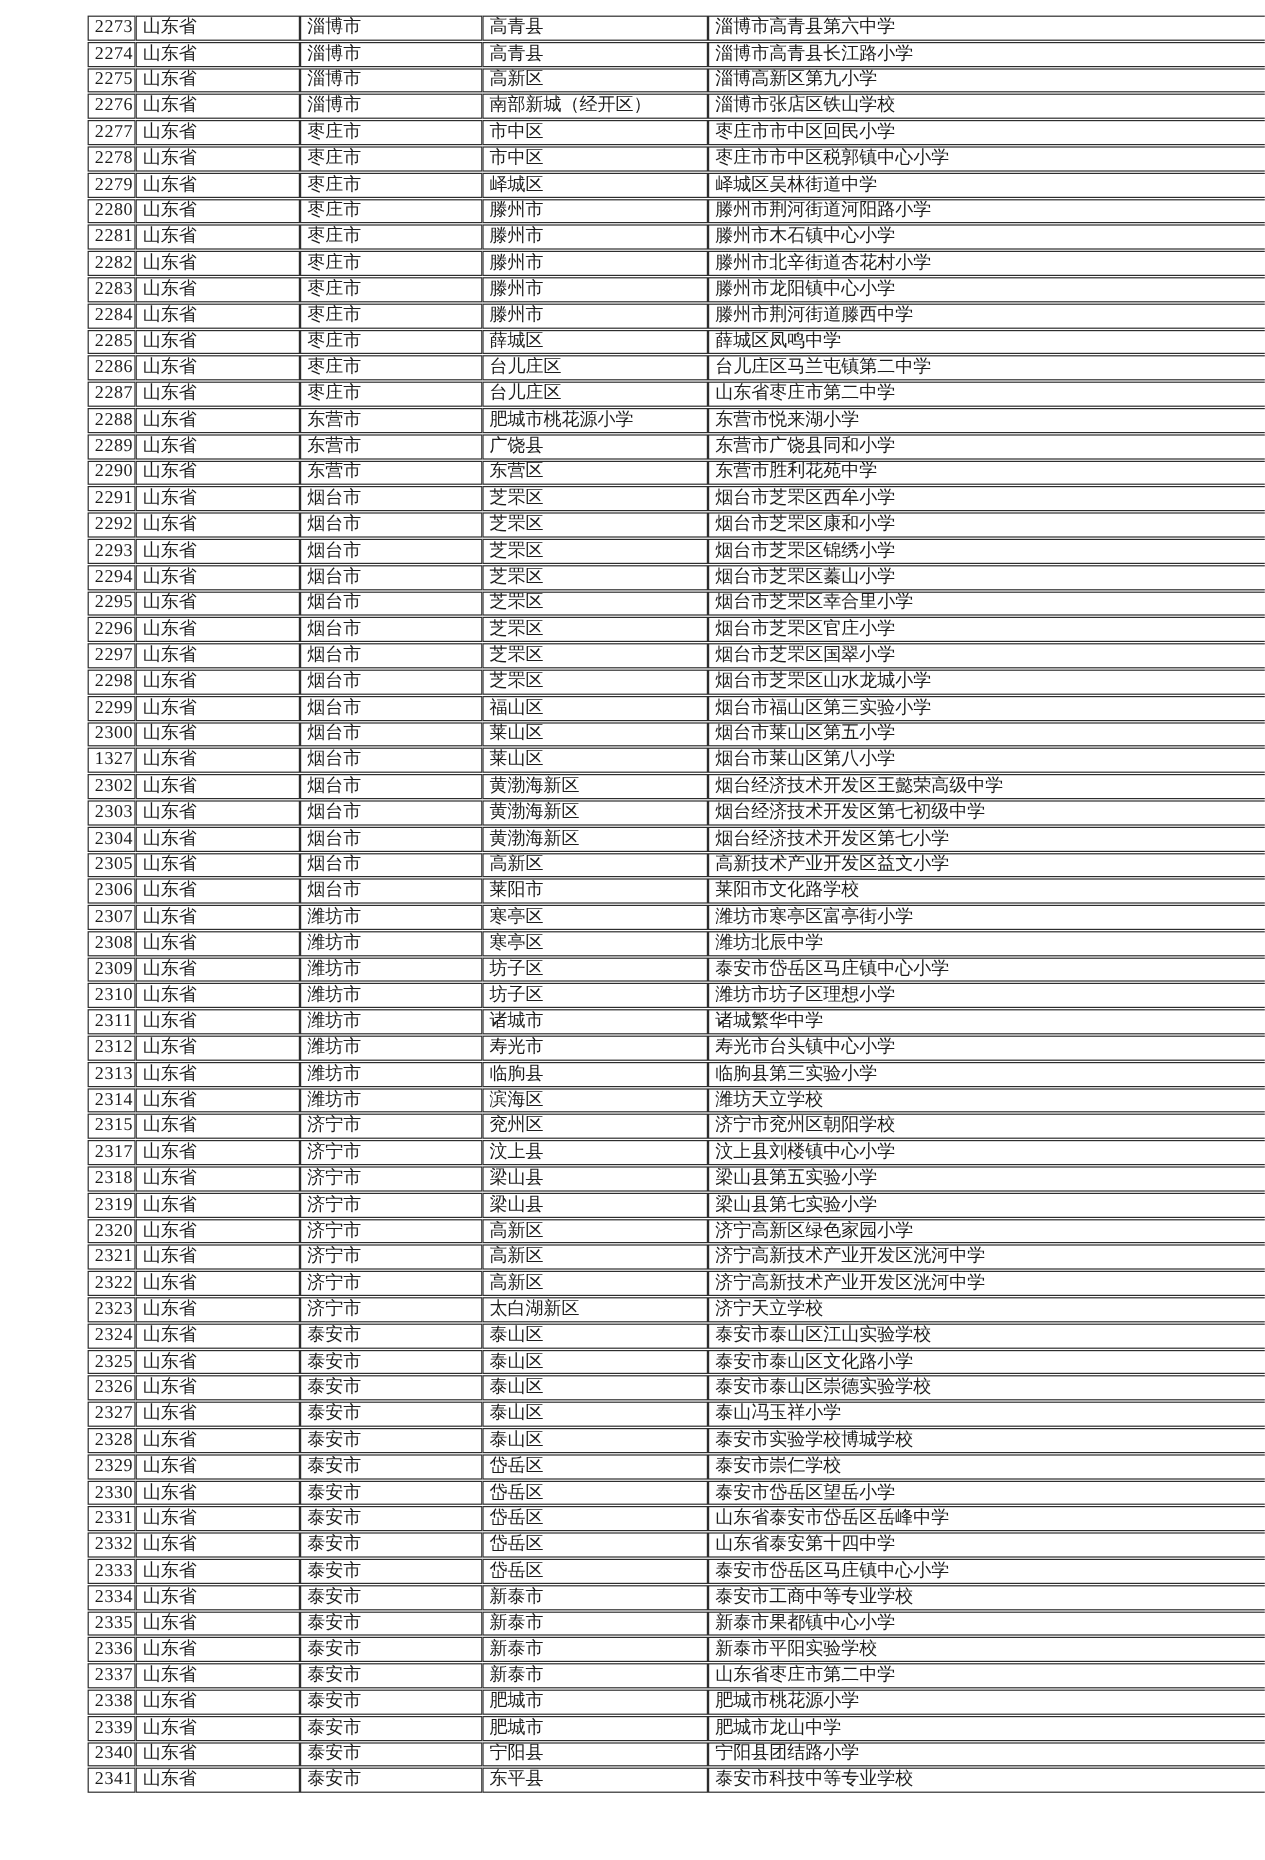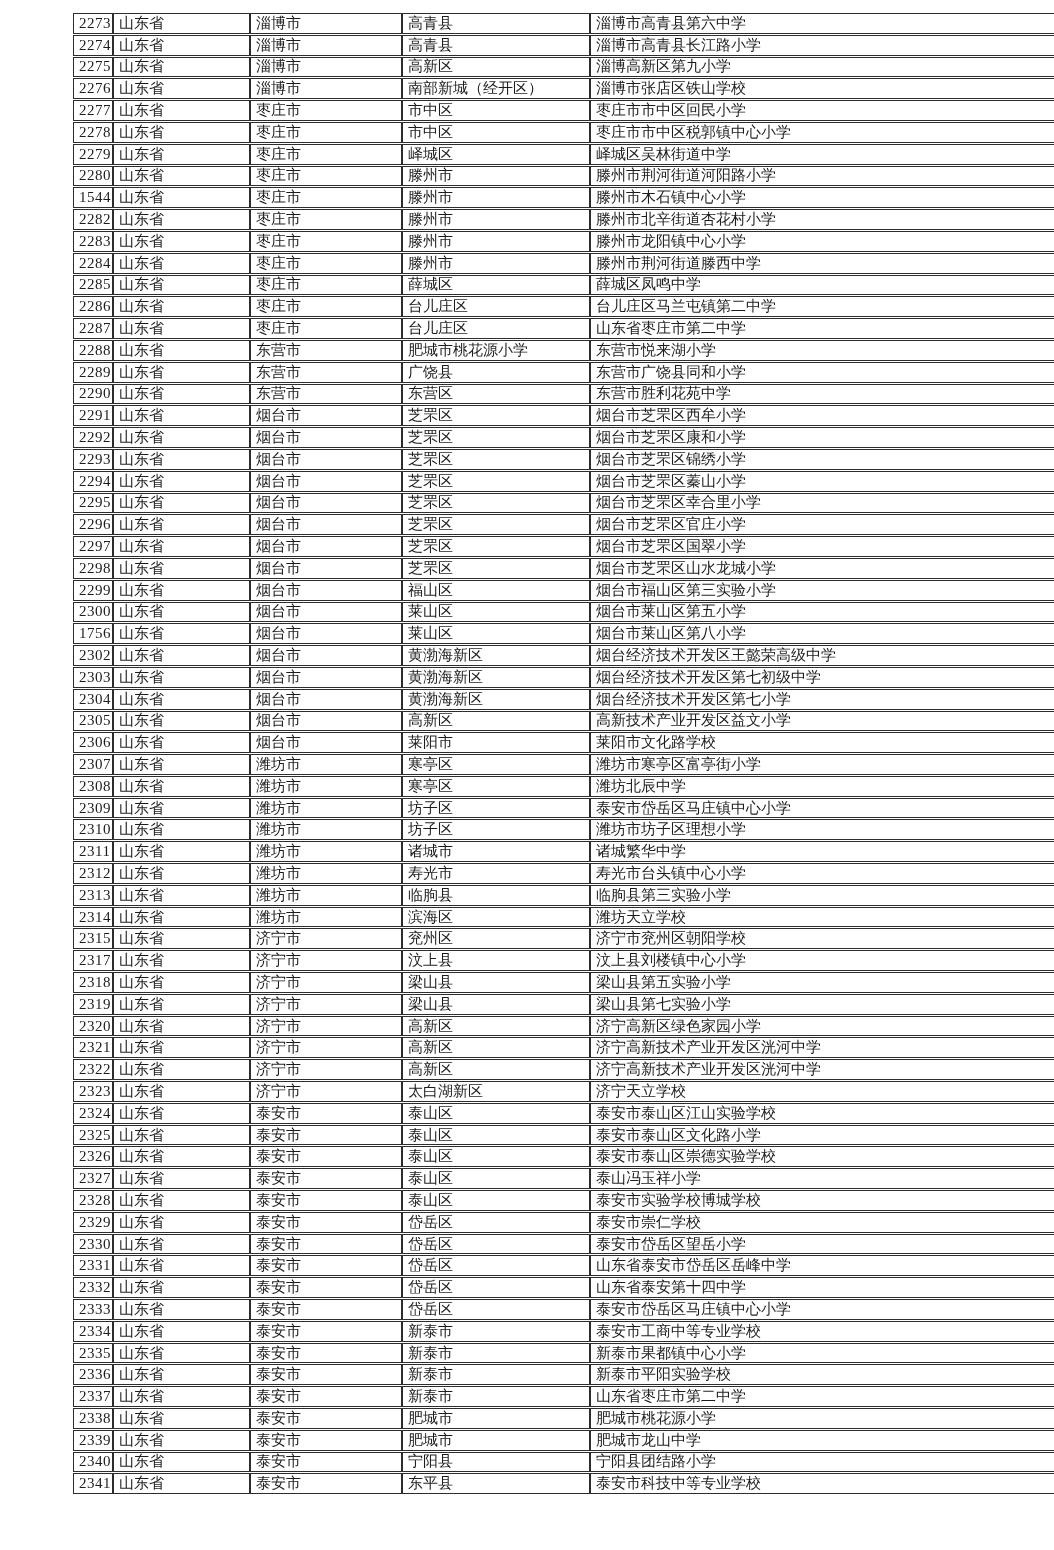--- a/index.html
+++ b/index.html
@@ -114,21 +114,21 @@
           <td class="c-school">峄城区吴林街道中学</td>
         </tr>
         <tr>
           <td class="c-no">2280</td>
           <td class="c-province">山东省</td>
           <td class="c-city">枣庄市</td>
           <td class="c-district">滕州市</td>
           <td class="c-school">滕州市荆河街道河阳路小学</td>
         </tr>
         <tr>
-          <td class="c-no">1544</td>
+          <td class="c-no">2281</td>
           <td class="c-province">山东省</td>
           <td class="c-city">枣庄市</td>
           <td class="c-district">滕州市</td>
           <td class="c-school">滕州市木石镇中心小学</td>
         </tr>
         <tr>
           <td class="c-no">2282</td>
           <td class="c-province">山东省</td>
           <td class="c-city">枣庄市</td>
           <td class="c-district">滕州市</td>
@@ -254,21 +254,21 @@
           <td class="c-school">烟台市福山区第三实验小学</td>
         </tr>
         <tr>
           <td class="c-no">2300</td>
           <td class="c-province">山东省</td>
           <td class="c-city">烟台市</td>
           <td class="c-district">莱山区</td>
           <td class="c-school">烟台市莱山区第五小学</td>
         </tr>
         <tr>
-          <td class="c-no">1756</td>
+          <td class="c-no">1327</td>
           <td class="c-province">山东省</td>
           <td class="c-city">烟台市</td>
           <td class="c-district">莱山区</td>
           <td class="c-school">烟台市莱山区第八小学</td>
         </tr>
         <tr>
           <td class="c-no">2302</td>
           <td class="c-province">山东省</td>
           <td class="c-city">烟台市</td>
           <td class="c-district">黄渤海新区</td>

